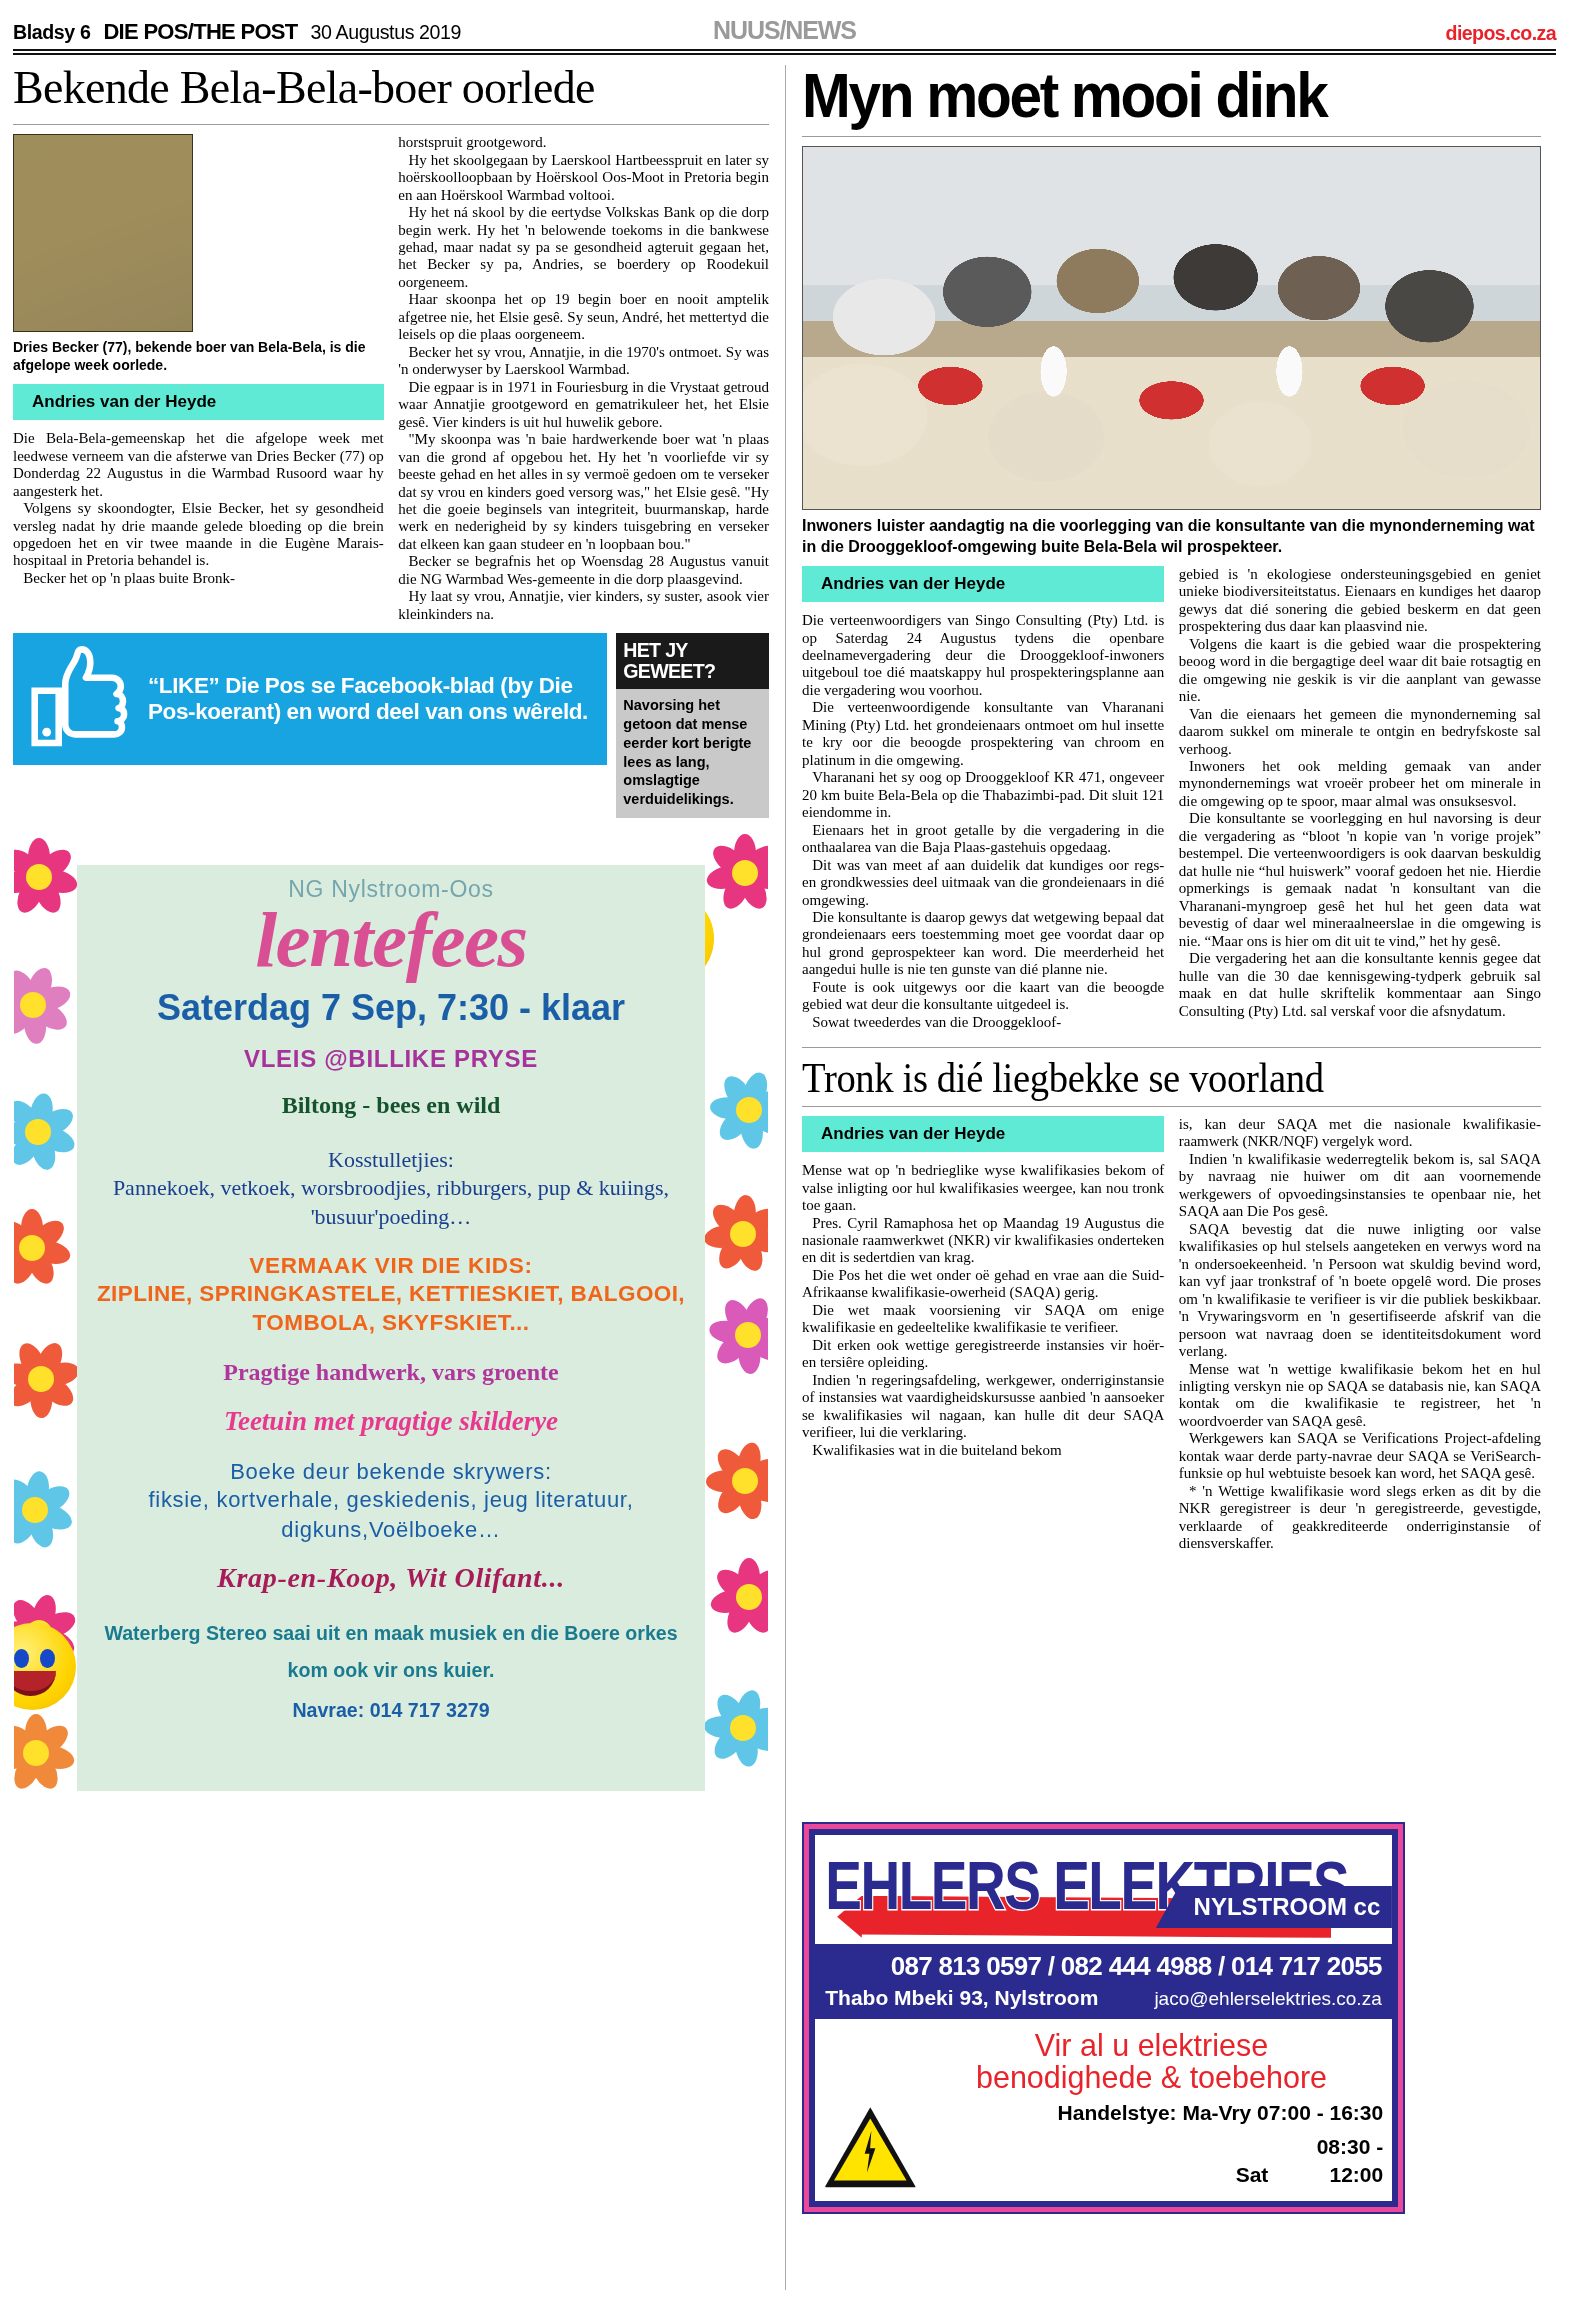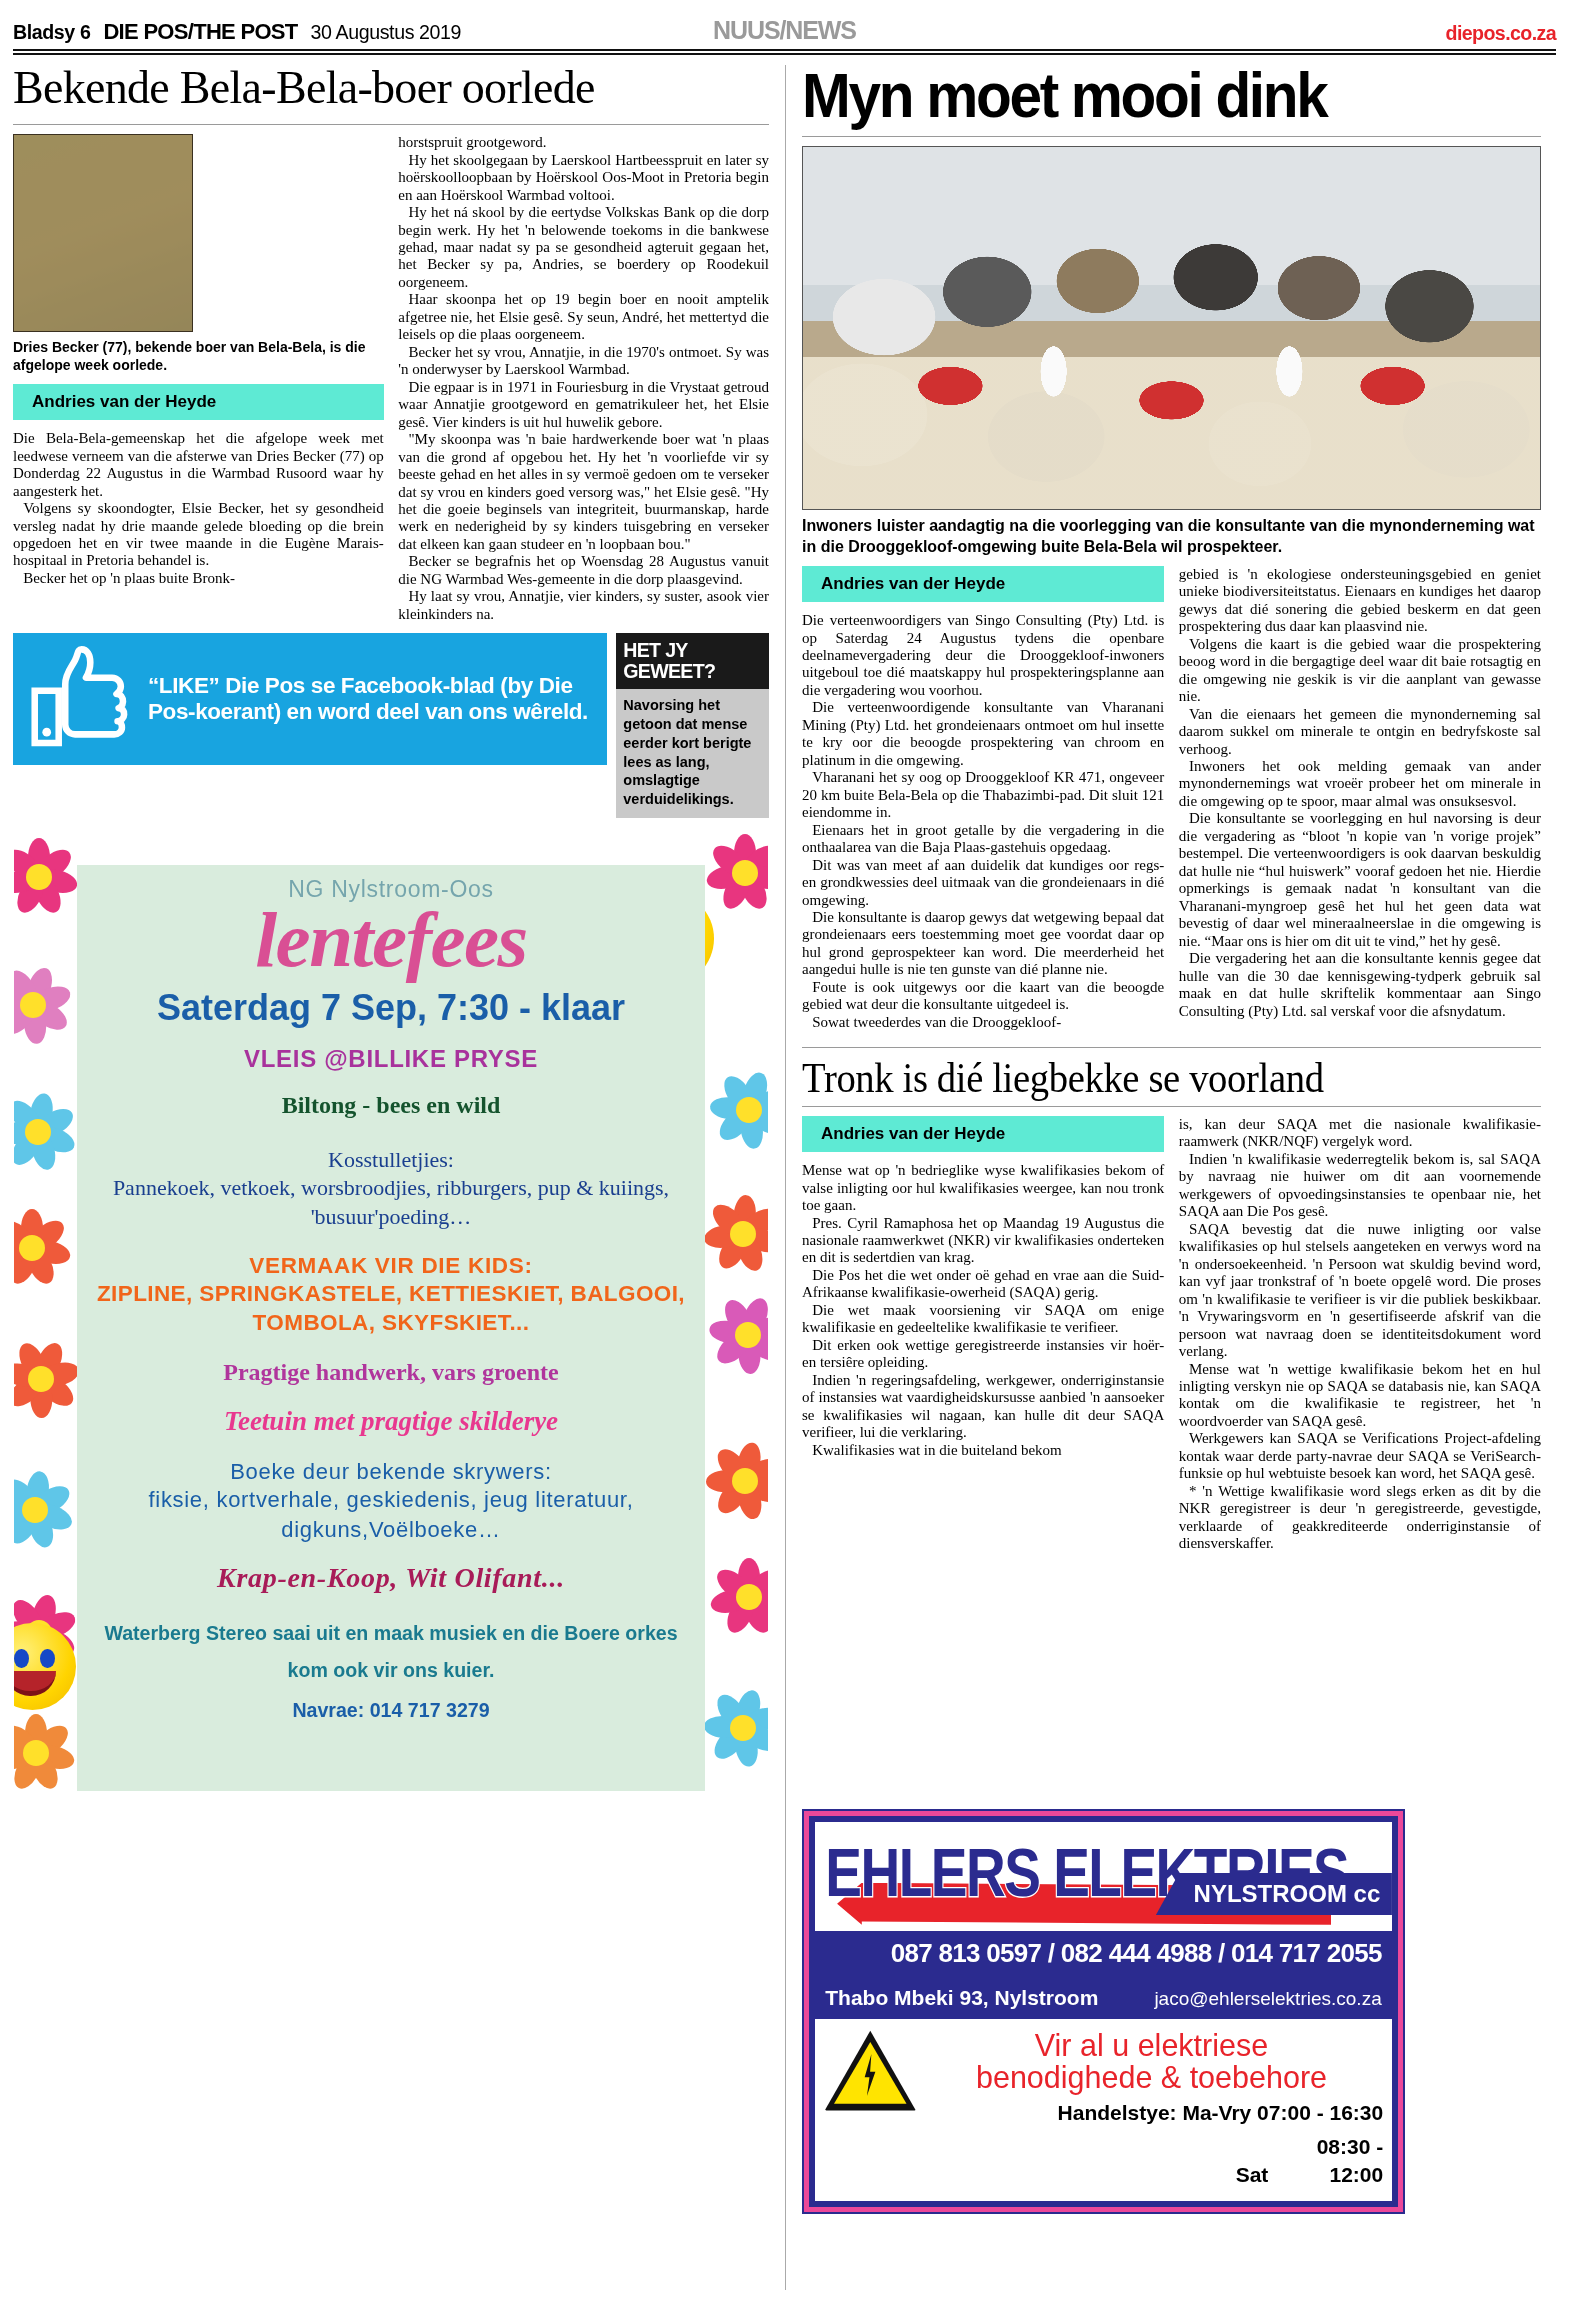--- a/index.html
+++ b/index.html
@@ -137,25 +137,25 @@
              transform:scaleY(1.25); transform-origin:left top; z-index:3;
              -webkit-text-stroke:2.2px #fff; paint-order:stroke fill; }
   .eh-arrow { position:absolute; left:22px; top:61px; width:494px; height:42px; background:#e8232a;
               clip-path:polygon(5% 0, 100% 8%, 100% 100%, 5% 92%, 5% 100%, 0 50%, 5% 0); z-index:2;}
   .eh-nyl { position:absolute; right:0; top:51px; background:#2b2b8f; color:#fff; z-index:4;
             font-family:"Liberation Sans", sans-serif; font-weight:bold; font-size:24px;
             padding:7.3px 11.6px 7.3px 38px; clip-path:polygon(10% 0,100% 0,100% 100%,0 100%); }
   .eh-blue { background:#2b2b8f; color:#fff; padding:7.3px 10.2px 8.7px; }
   .eh-phone { font-family:"Liberation Sans", sans-serif; font-weight:bold; font-size:26px;
               text-align:right; letter-spacing:-0.7px; }
-  .eh-addr { display:flex; justify-content:space-between; align-items:baseline; margin-top:17px;
+  .eh-addr { display:flex; justify-content:space-between; align-items:baseline; margin-top:4px;
              font-family:"Liberation Sans", sans-serif; }
   .eh-addr .a1 { font-weight:bold; font-size:21px; }
   .eh-addr .a2 { font-size:19px; }
-  .eh-bottom { display:flex; padding:10.2px 8.7px 11.6px; gap:3px; align-items:flex-start; }
+  .eh-bottom { display:flex; padding:10.2px 8.7px 11.6px; gap:3px; align-items:flex-end; }
   .eh-tri { width:93px; height:84px; flex:none; position:relative; }
   .eh-tri .t { position:absolute; inset:0; background:#111;
                clip-path:polygon(50% 2%, 99% 97%, 1% 97%); border-radius:7.3px;}
   .eh-tri .t2 { position:absolute; left:9.5px; right:9.5px; top:11.6px; bottom:7.3px; background:#ffe400;
                 clip-path:polygon(50% 2%, 99% 97%, 1% 97%); }
   .eh-tri .bolt { position:absolute; left:38px; top:25px; width:16px; height:42px; background:#111;
                   clip-path:polygon(60% 0,18% 55%,48% 55%,32% 100%,85% 42%,52% 42%); }
   .eh-slogan { font-family:"Liberation Sans", sans-serif; font-size:30.5px; color:#e8232a;
                text-align:center; line-height:1.05; flex:1; }
   .eh-hours { font-family:"Liberation Sans", sans-serif; font-weight:bold; font-size:21px;

